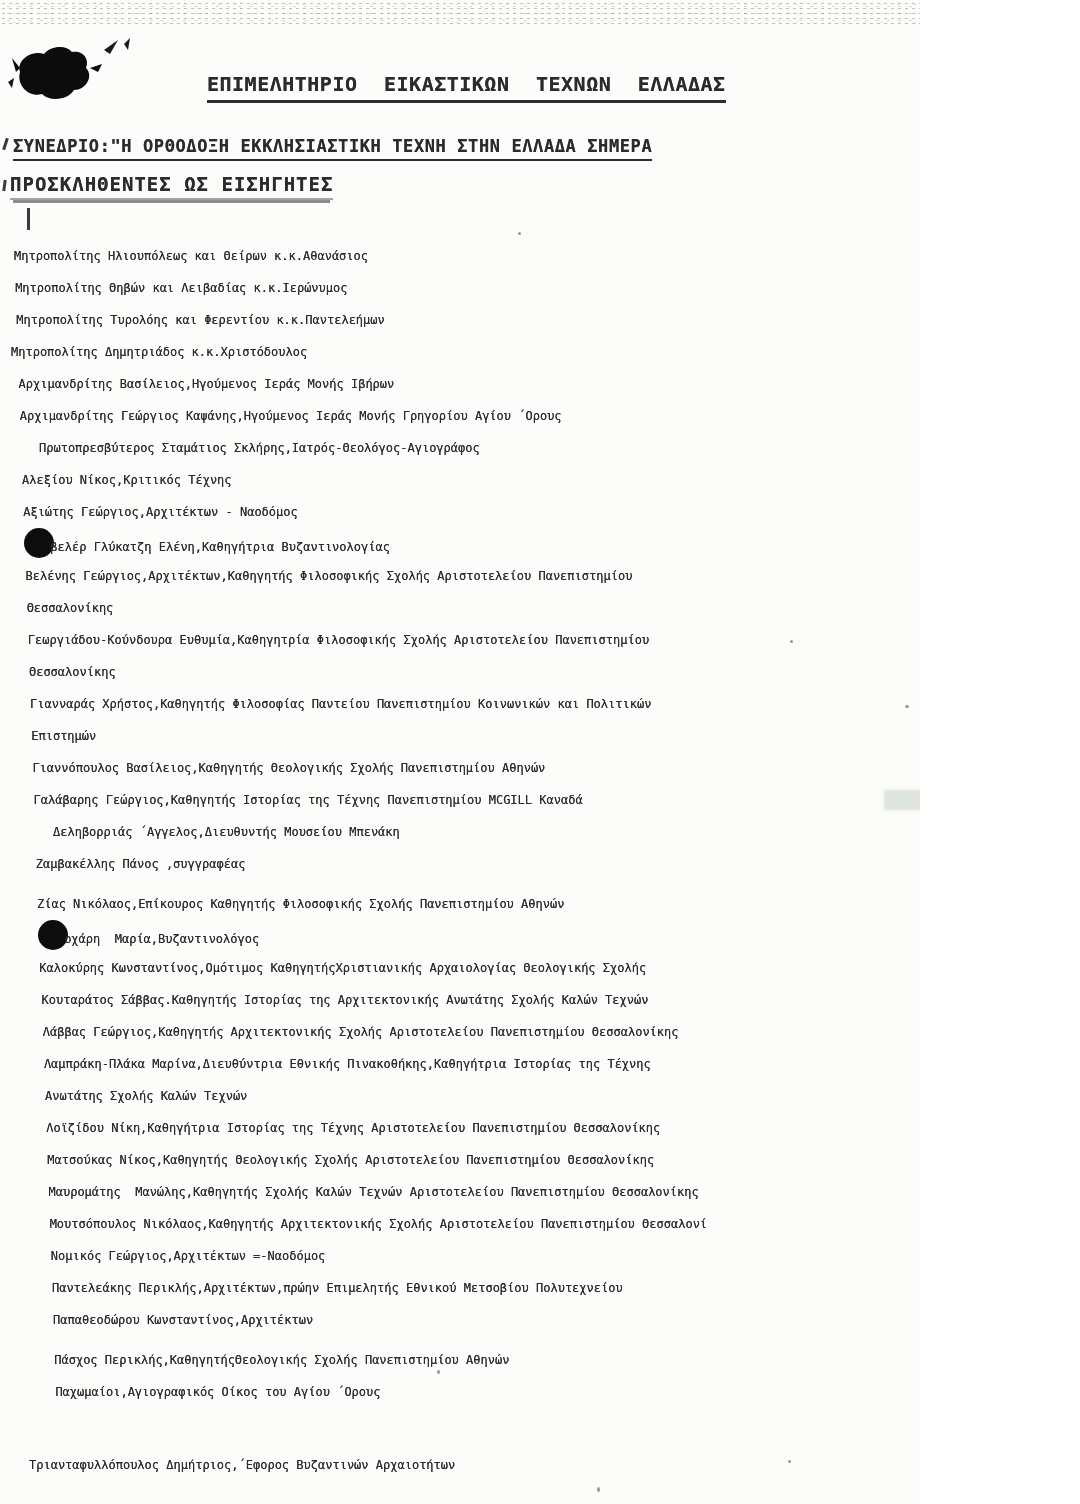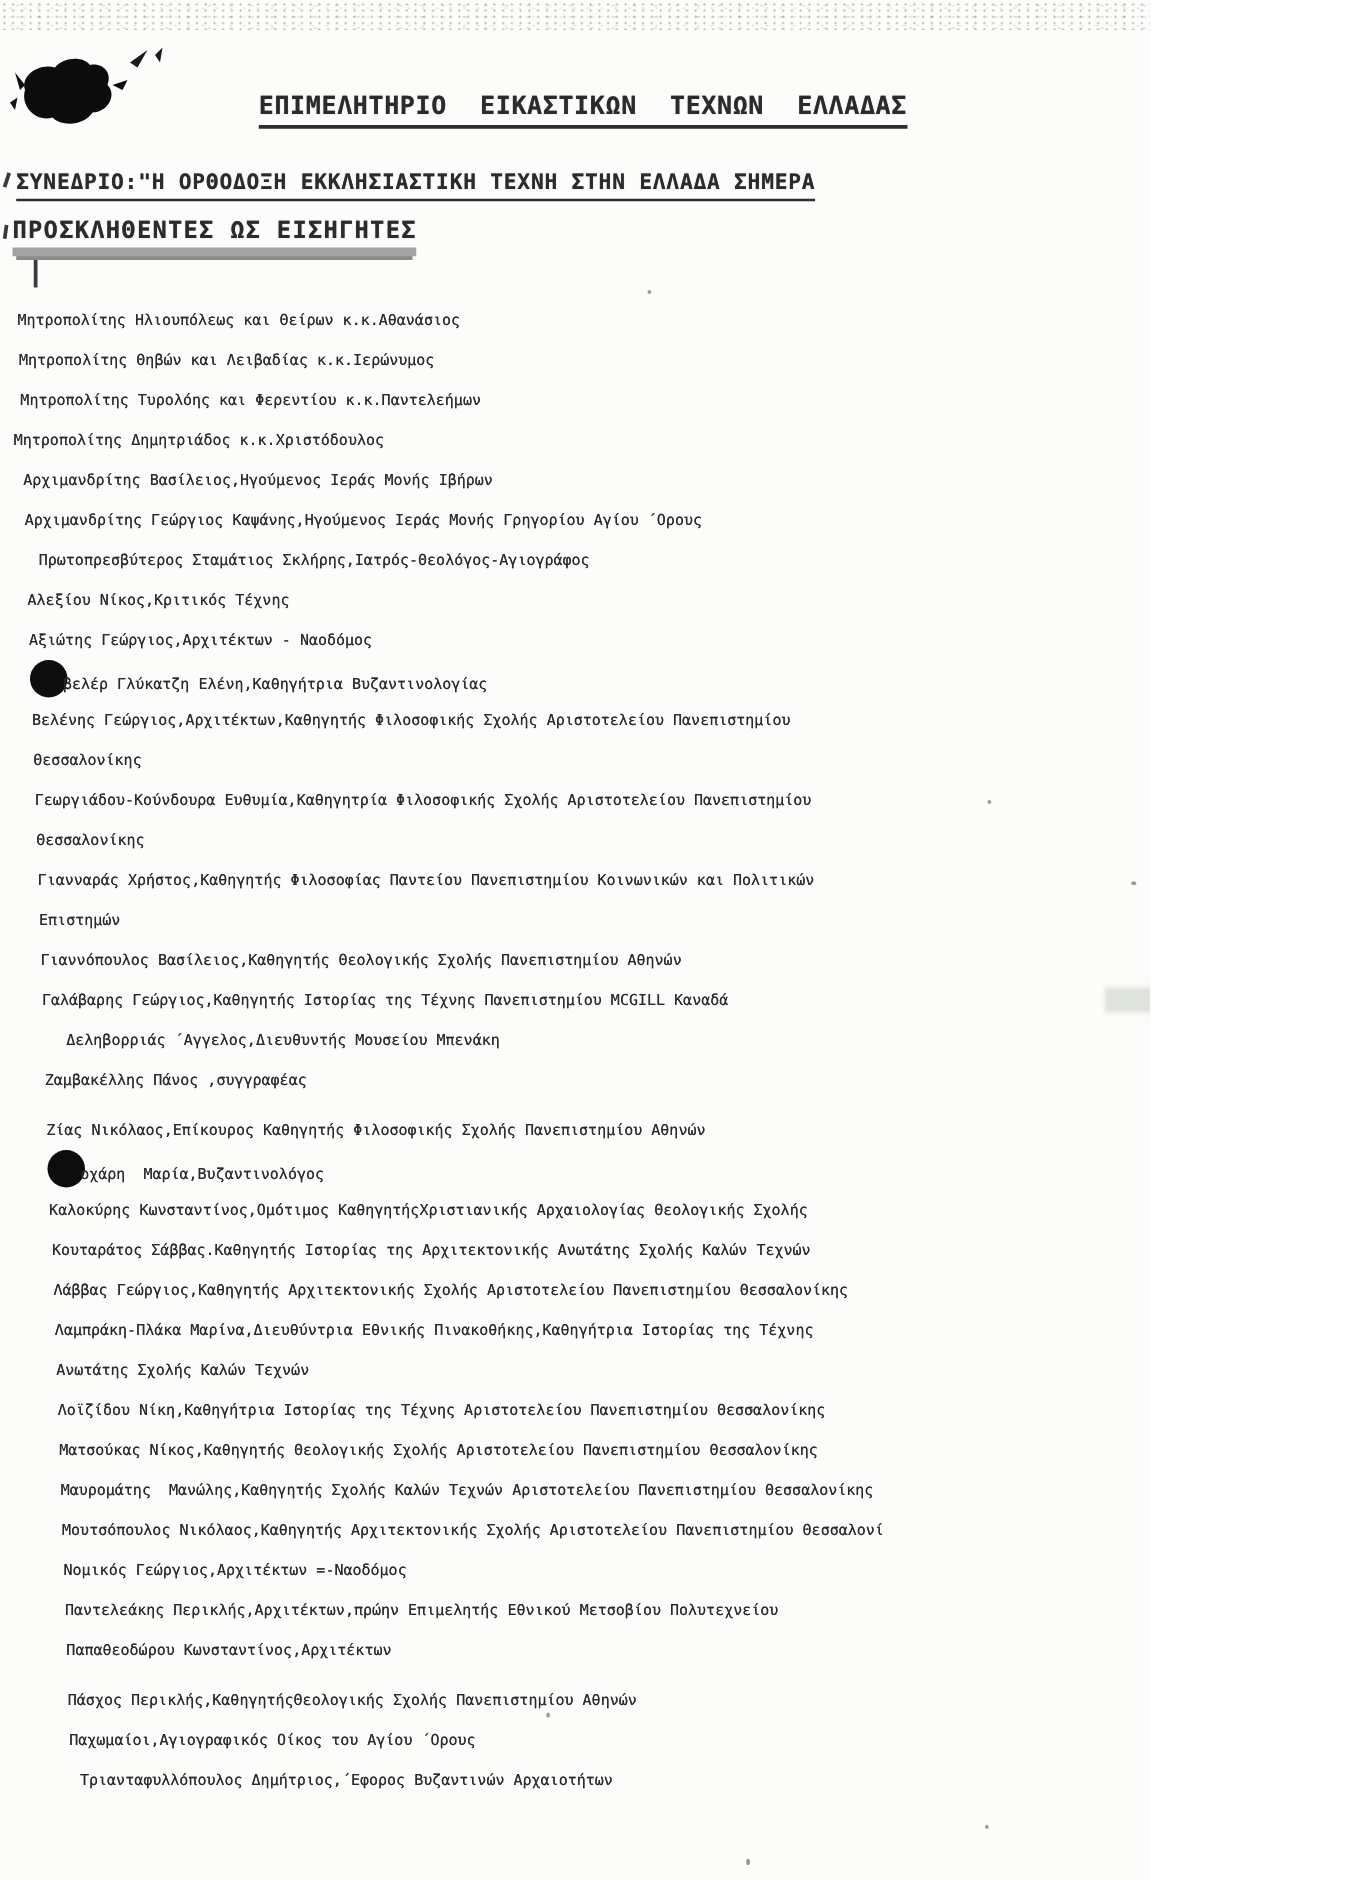--- a/index.html
+++ b/index.html
@@ -38,21 +38,21 @@
   }
   .conf-title{
     margin:0;position:absolute;top:136px;left:13px;
     font-size:17px;font-weight:bold;letter-spacing:.6px;
     border-bottom:2px solid #2e2e2e;padding-bottom:3px;
     white-space:pre;text-shadow:0 0 .6px rgba(40,40,40,.75);
   }
   .section-title{
     margin:0;position:absolute;top:173px;left:10px;
     font-size:19px;font-weight:bold;letter-spacing:1px;
-    border-bottom:7px solid #a3a3a3;padding-bottom:3px;
+    border-bottom:2px solid #a3a3a3;padding-bottom:3px;
     box-shadow:0 6px 0 -3px rgba(46,46,46,.55);
     white-space:pre;text-shadow:0 0 .6px rgba(40,40,40,.75);
   }
   
   .speaker-list{
     position:absolute;top:240px;left:0;width:1080px;
   }
   .doc-line{
     height:32px;line-height:32px;
     font-size:12px;white-space:pre;
@@ -105,21 +105,21 @@
   <h2 class="conf-title">ΣΥΝΕΔΡΙΟ:"Η ΟΡΘΟΔΟΞΗ ΕΚΚΛΗΣΙΑΣΤΙΚΗ ΤΕΧΝΗ ΣΤΗΝ ΕΛΛΑΔΑ ΣΗΜΕΡΑ</h2>
   <h3 class="section-title">ΠΡΟΣΚΛΗΘΕΝΤΕΣ ΩΣ ΕΙΣΗΓΗΤΕΣ</h3>
 
   <div class="speaker-list">
       <div class="doc-line" style="padding-left: 14px;"><span>Μητροπολίτης Ηλιουπόλεως και Θείρων κ.κ.Αθανάσιος</span></div>
       <div class="doc-line" style="padding-left: 15.15px;"><span>Μητροπολίτης Θηβών και Λειβαδίας κ.κ.Ιερώνυμος</span></div>
       <div class="doc-line" style="padding-left: 16.3px;"><span>Μητροπολίτης Τυρολόης και Φερεντίου κ.κ.Παντελεήμων</span></div>
       <div class="doc-line" style="padding-left: 11px;"><span>Μητροπολίτης Δημητριάδος κ.κ.Χριστόδουλος</span></div>
       <div class="doc-line" style="padding-left: 18.6px;"><span>Αρχιμανδρίτης Βασίλειος,Ηγούμενος Ιεράς Μονής Ιβήρων</span></div>
       <div class="doc-line" style="padding-left: 19.75px;"><span>Αρχιμανδρίτης Γεώργιος Καψάνης,Ηγούμενος Ιεράς Μονής Γρηγορίου Αγίου ΄Ορους</span></div>
-      <div class="doc-line" style="padding-left: 31px;"><span>Πρωτοπρεσβύτερος Σταμάτιος Σκλήρης,Ιατρός-Θεολόγος-Αγιογράφος</span></div>
+      <div class="doc-line" style="padding-left: 7px; margin-left: 32px;"><span>Πρωτοπρεσβύτερος Σταμάτιος Σκλήρης,Ιατρός-Θεολόγος-Αγιογράφος</span></div>
       <div class="doc-line" style="padding-left: 22.05px;"><span>Αλεξίου Νίκος,Κριτικός Τέχνης</span></div>
       <div class="doc-line" style="padding-left: 23.2px;"><span>Αξιώτης Γεώργιος,Αρχιτέκτων - Ναοδόμος</span></div>
       <div class="doc-line" style="padding-left: 24.35px;"><span class="ink-dot"></span><span>βελέρ Γλύκατζη Ελένη,Καθηγήτρια Βυζαντινολογίας</span></div>
       <div class="doc-line" style="padding-left: 25.5px;"><span>Βελένης Γεώργιος,Αρχιτέκτων,Καθηγητής Φιλοσοφικής Σχολής Αριστοτελείου Πανεπιστημίου</span></div>
       <div class="doc-line" style="padding-left: 26.65px;"><span>Θεσσαλονίκης</span></div>
       <div class="doc-line" style="padding-left: 27.8px;"><span>Γεωργιάδου-Κούνδουρα Ευθυμία,Καθηγητρία Φιλοσοφικής Σχολής Αριστοτελείου Πανεπιστημίου</span></div>
       <div class="doc-line" style="padding-left: 28.95px;"><span>Θεσσαλονίκης</span></div>
       <div class="doc-line" style="padding-left: 30.1px;"><span>Γιανναράς Χρήστος,Καθηγητής Φιλοσοφίας Παντείου Πανεπιστημίου Κοινωνικών και Πολιτικών</span></div>
       <div class="doc-line" style="padding-left: 31.25px;"><span>Επιστημών</span></div>
       <div class="doc-line" style="padding-left: 32.4px;"><span>Γιαννόπουλος Βασίλειος,Καθηγητής Θεολογικής Σχολής Πανεπιστημίου Αθηνών</span></div>
@@ -135,21 +135,21 @@
       <div class="doc-line" style="padding-left: 45.05px;"><span>Ανωτάτης Σχολής Καλών Τεχνών</span></div>
       <div class="doc-line" style="padding-left: 46.2px;"><span>Λοϊζίδου Νίκη,Καθηγήτρια Ιστορίας της Τέχνης Αριστοτελείου Πανεπιστημίου Θεσσαλονίκης</span></div>
       <div class="doc-line" style="padding-left: 47.35px;"><span>Ματσούκας Νίκος,Καθηγητής Θεολογικής Σχολής Αριστοτελείου Πανεπιστημίου Θεσσαλονίκης</span></div>
       <div class="doc-line" style="padding-left: 48.5px;"><span>Μαυρομάτης  Μανώλης,Καθηγητής Σχολής Καλών Τεχνών Αριστοτελείου Πανεπιστημίου Θεσσαλονίκης</span></div>
       <div class="doc-line" style="padding-left: 49.65px;"><span>Μουτσόπουλος Νικόλαος,Καθηγητής Αρχιτεκτονικής Σχολής Αριστοτελείου Πανεπιστημίου Θεσσαλονί</span></div>
       <div class="doc-line" style="padding-left: 50.8px;"><span>Νομικός Γεώργιος,Αρχιτέκτων =-Ναοδόμος</span></div>
       <div class="doc-line" style="padding-left: 51.95px;"><span>Παντελεάκης Περικλής,Αρχιτέκτων,πρώην Επιμελητής Εθνικού Μετσοβίου Πολυτεχνείου</span></div>
       <div class="doc-line" style="padding-left: 53.1px;"><span>Παπαθεοδώρου Κωνσταντίνος,Αρχιτέκτων</span></div>
       <div class="doc-line" style="padding-left: 54.25px; margin-top: 8px;"><span>Πάσχος Περικλής,ΚαθηγητήςΘεολογικής Σχολής Πανεπιστημίου Αθηνών</span></div>
       <div class="doc-line" style="padding-left: 55.4px;"><span>Παχωμαίοι,Αγιογραφικός Οίκος του Αγίου ΄Ορους</span></div>
-      <div class="doc-line" style="padding-left: 64px;"><span>Τριανταφυλλόπουλος Δημήτριος,΄Εφορος Βυζαντινών Αρχαιοτήτων</span></div>
+      <div class="doc-line" style="padding-left: 29px; margin-top: 41px;"><span>Τριανταφυλλόπουλος Δημήτριος,΄Εφορος Βυζαντινών Αρχαιοτήτων</span></div>
     </div>
 
   <div class="green-smudge"></div>
   <div class="edge-speckle"></div>
   <span class="speck s1"></span>
   <span class="speck s2"></span>
   <span class="speck s3"></span>
   <span class="speck s4"></span>
   <span class="speck s5"></span>
   <span class="speck s6"></span>

